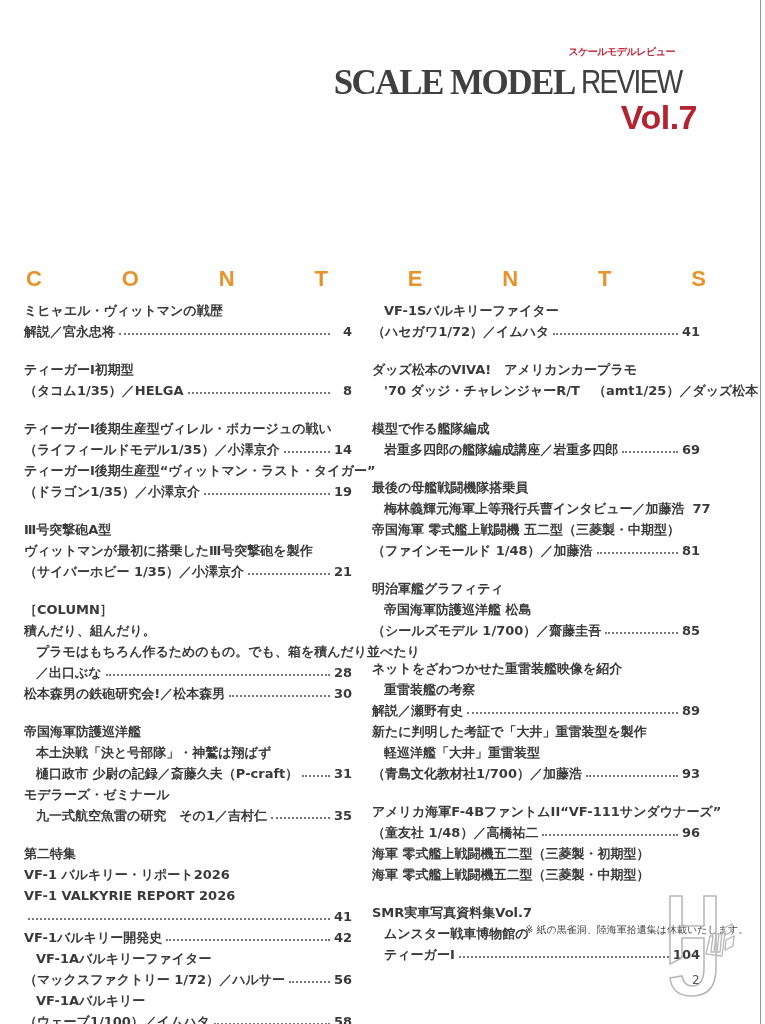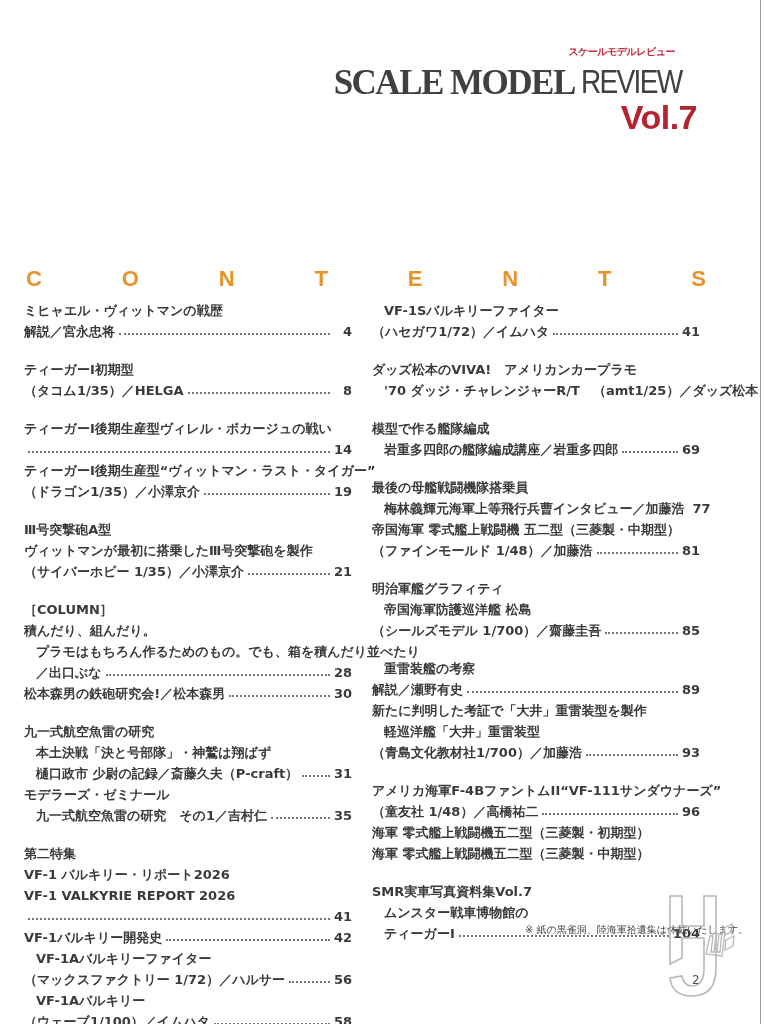--- a/index.html
+++ b/index.html
@@ -95,20 +95,21 @@
     <div class="line">
       <span class="txt">（タコム1/35）／HELGA</span>
       <span class="dots"></span>
       <span class="page">8</span>
     </div>
     <div class="gap"></div>
     <div class="line">
       <span class="txt">ティーガーⅠ後期生産型ヴィレル・ボカージュの戦い</span>
     </div>
     <div class="line">
+      <span class="txt">（ライフィールドモデル1/35）／小澤京介</span>
       <span class="dots"></span>
       <span class="page">14</span>
     </div>
     <div class="line">
       <span class="txt">ティーガーⅠ後期生産型“ヴィットマン・ラスト・タイガー”</span>
     </div>
     <div class="line">
       <span class="txt">（ドラゴン1/35）／小澤京介</span>
       <span class="dots"></span>
       <span class="page">19</span>
@@ -140,21 +141,21 @@
       <span class="dots"></span>
       <span class="page">28</span>
     </div>
     <div class="line">
       <span class="txt">松本森男の鉄砲研究会!／松本森男</span>
       <span class="dots"></span>
       <span class="page">30</span>
     </div>
     <div class="gap"></div>
     <div class="line">
-      <span class="txt">九一式航空魚雷の研究</span>
+      <span class="txt">帝国海軍防護巡洋艦</span>
     </div>
     <div class="line indent">
       <span class="txt">本土決戦「決と号部隊」・神鷲は翔ばず</span>
     </div>
     <div class="line indent">
       <span class="txt">樋口政市 少尉の記録／斎藤久夫（P-craft）</span>
       <span class="dots"></span>
       <span class="page">31</span>
     </div>
     <div class="line">
@@ -252,20 +253,23 @@
     </div>
     <div class="line indent">
       <span class="txt">帝国海軍防護巡洋艦 松島</span>
     </div>
     <div class="line">
       <span class="txt">（シールズモデル 1/700）／齋藤圭吾</span>
       <span class="dots"></span>
       <span class="page">85</span>
     </div>
     <div class="gap"></div>
+    <div class="line">
+      <span class="txt">ネットをざわつかせた重雷装艦映像を紹介</span>
+    </div>
     <div class="line indent">
       <span class="txt">重雷装艦の考察</span>
     </div>
     <div class="line">
       <span class="txt">解説／瀬野有史</span>
       <span class="dots"></span>
       <span class="page">89</span>
     </div>
     <div class="line">
       <span class="txt">新たに判明した考証で「大井」重雷装型を製作</span>

